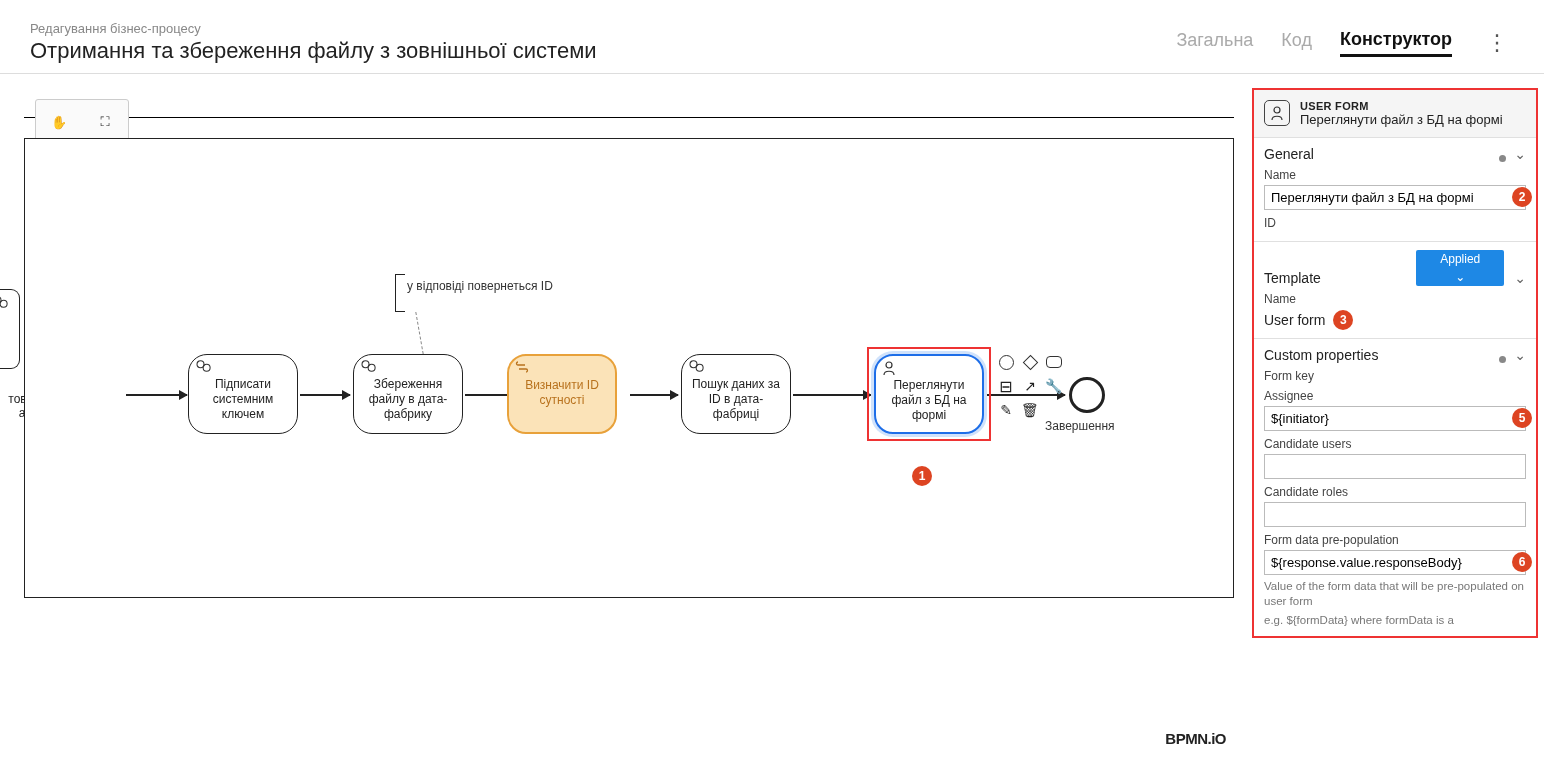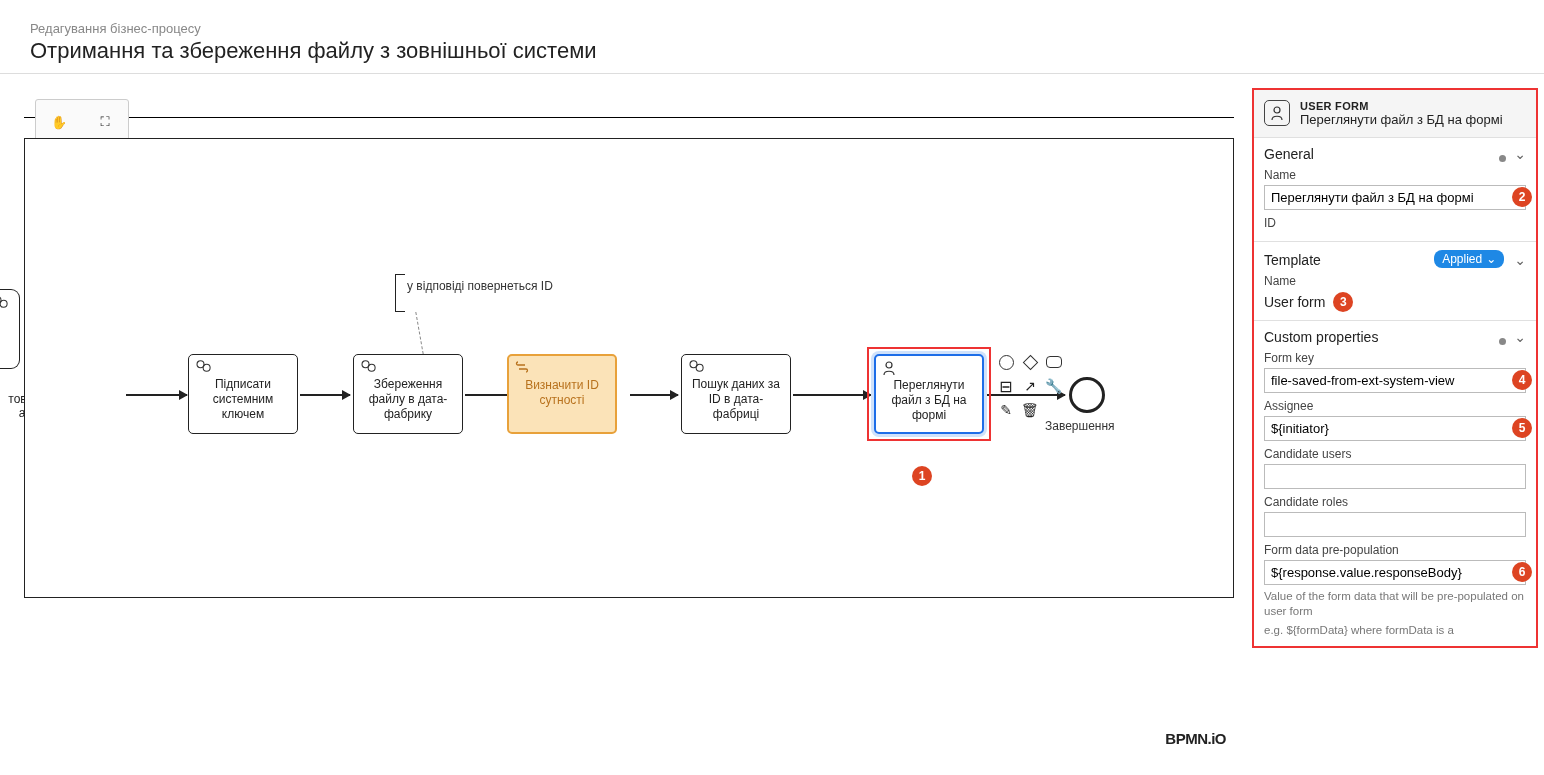--- a/index.html
+++ b/index.html
@@ -34,21 +34,21 @@
 .doc-ic::after { content: ''; position: absolute; right: -1px; top: -1px; width: 6px; height: 6px; border-left: 1.5px solid #333; border-bottom: 1.5px solid #333; background: #fafafa; }
 .cyl-ic { width: 20px; height: 20px; border: 1.5px solid #333; border-radius: 50% / 20%; }
 .sq-solid { width: 20px; height: 18px; border: 1.5px solid #333; border-radius: 2px; }
 .sq-dash { width: 20px; height: 18px; border: 1.5px dashed #333; border-radius: 2px; }
 
 
 .canvas { position: absolute; left: 24px; right: 310px; top: 64px; height: 460px; border: 1px solid #222; background: #fff; }
 .canvas-line-top { position: absolute; left: 24px; right: 310px; top: 43px; height: 1px; background: #000; }
 
 
-.node { position: absolute; border: 1.5px solid #222; border-radius: 5px; background: #fff; padding: 22px 6px 4px 6px; text-align: center; font-size: 12px; line-height: 1.25; width: 110px; height: 80px; }
+.node { position: absolute; border: 1.5px solid #222; border-radius: 19px; background: #fff; padding: 22px 6px 4px 6px; text-align: center; font-size: 12px; line-height: 1.25; width: 110px; height: 80px; }
 .node .marker { position: absolute; left: 6px; top: 4px; }
 .gear-ic { width: 18px; height: 14px; }
 .script-ic { width: 14px; height: 14px; }
 .user-ic { width: 14px; height: 16px; }
 .node.orange { border: 2px solid #e8a13a; background: #fbe3b8; color: #b8721d; }
 .node.sel { border: 2px solid #1e6ee8; box-shadow: 0 0 0 3px #d0e2fb; }
 .sel-outline { position: absolute; border: 2px solid #e33; pointer-events: none; }
 .annot { position: absolute; font-size: 12px; color: #333; }
 .annot-br { position: absolute; width: 10px; border-left: 1.5px solid #222; border-top: 1.5px solid #222; border-bottom: 1.5px solid #222; }
 .annot-conn { position: absolute; border-left: 1.5px dashed #888; }
@@ -67,38 +67,44 @@
 .pnl-head-type { font-size: 11px; font-weight: 700; letter-spacing: 0.3px; }
 .pnl-head-title { font-size: 13px; }
 .pnl-head-ic { width: 26px; height: 26px; border: 1.5px solid #444; border-radius: 5px; display: flex; align-items: center; justify-content: center; flex-shrink: 0; }
 .sect { padding: 8px 10px; border-bottom: 1px solid #e0e0e0; position: relative; }
 .sect-h { display: flex; align-items: flex-end; justify-content: space-between; font-size: 14px; color: #222; margin-bottom: 6px; }
 .sect-h .dot { width: 7px; height: 7px; border-radius: 50%; background: #888; margin-left: auto; margin-right: 8px; }
 .chev { font-size: 14px; color: #666; cursor: pointer; }
 .fld-lbl { font-size: 12px; color: #444; margin: 6px 0 3px 0; }
 .fld-inp { width: 100%; border: 1px solid #bbb; padding: 4px 6px; font-size: 13px; font-family: inherit; background: #fff; }
 .fld-inp:read-only { background: #fafafa; }
-.pill { background: #1e88e5; color: #fff; font-size: 12px; padding: 2px 8px; border-radius: 8px; display: inline-flex; align-items: center; gap: 4px; }
+.pill { background: #1e88e5; color: #fff; font-size: 12px; padding: 2px 24px; border-radius: 2px; display: inline-flex; align-items: center; gap: 4px; flex-direction: column; }
 .tmpl-name { font-size: 14px; margin-top: 4px; display: flex; align-items: center; gap: 8px; }
 .help { font-size: 11.5px; color: #777; margin-top: 4px; line-height: 1.3; }
 .num-badge { position: absolute; width: 20px; height: 20px; background: #d42; color: #fff; border-radius: 50%; font-size: 12px; font-weight: 700; display: flex; align-items: center; justify-content: center; z-index: 50; }
 
 
 .left-clip { position: absolute; left: 0px; top: 318px; font-size: 12px; line-height: 1.2; text-align: right; width: 32px; overflow: hidden; }
 .left-clip-node { position: absolute; left: -12px; top: 215px; width: 32px; height: 80px; border: 1.5px solid #222; border-radius: 0 9px 9px 0; border-left: none; background: #fff; }
 
 .bpmn-logo { position: absolute; right: 318px; bottom: 28px; font-family: Arial Black, Arial; font-weight: 900; font-size: 15px; letter-spacing: -0.5px; }
 </style>
 </head>
 <body>
 
 <div class="header">
   <div class="header-left">
     <div class="breadcrumb">Редагування бізнес-процесу</div>
     <div class="page-title">Отримання та збереження файлу з зовнішньої системи</div>
+  </div>
+  <div class="tabs">
+    <div class="tab">Загальна</div>
+    <div class="tab">Код</div>
+    <div class="tab active">Конструктор</div>
+    <div class="kebab">⋮</div>
   </div>
 </div>
 
 <div class="main">
 
   <div class="canvas-line-top"></div>
 
   <div class="palette">
     <div class="pal-cell">
         <span class="pal-icon">✋</span>
@@ -289,24 +295,20 @@
     </div>
 
     <div class="sect" style="border-bottom:none">
       <div class="sect-h">
         <span>Custom properties</span>
         <span class="dot"></span>
         <span class="chev">⌄</span>
       </div>
 
       <div class="fld-lbl">Form key</div>
-      <div style="position:relative">
-        <input class="fld-inp" value="file-saved-from-ext-system-view" style="">
-        <div class="num-badge" style="right:-6px; top:2px;">4</div>
-      </div>
 
       <div class="fld-lbl">Assignee</div>
       <div style="position:relative">
         <input class="fld-inp" value="${initiator}" style="">
         <div class="num-badge" style="right:-6px; top:2px;">5</div>
       </div>
 
       <div class="fld-lbl">Candidate users</div>
       <input class="fld-inp" style="">
 

